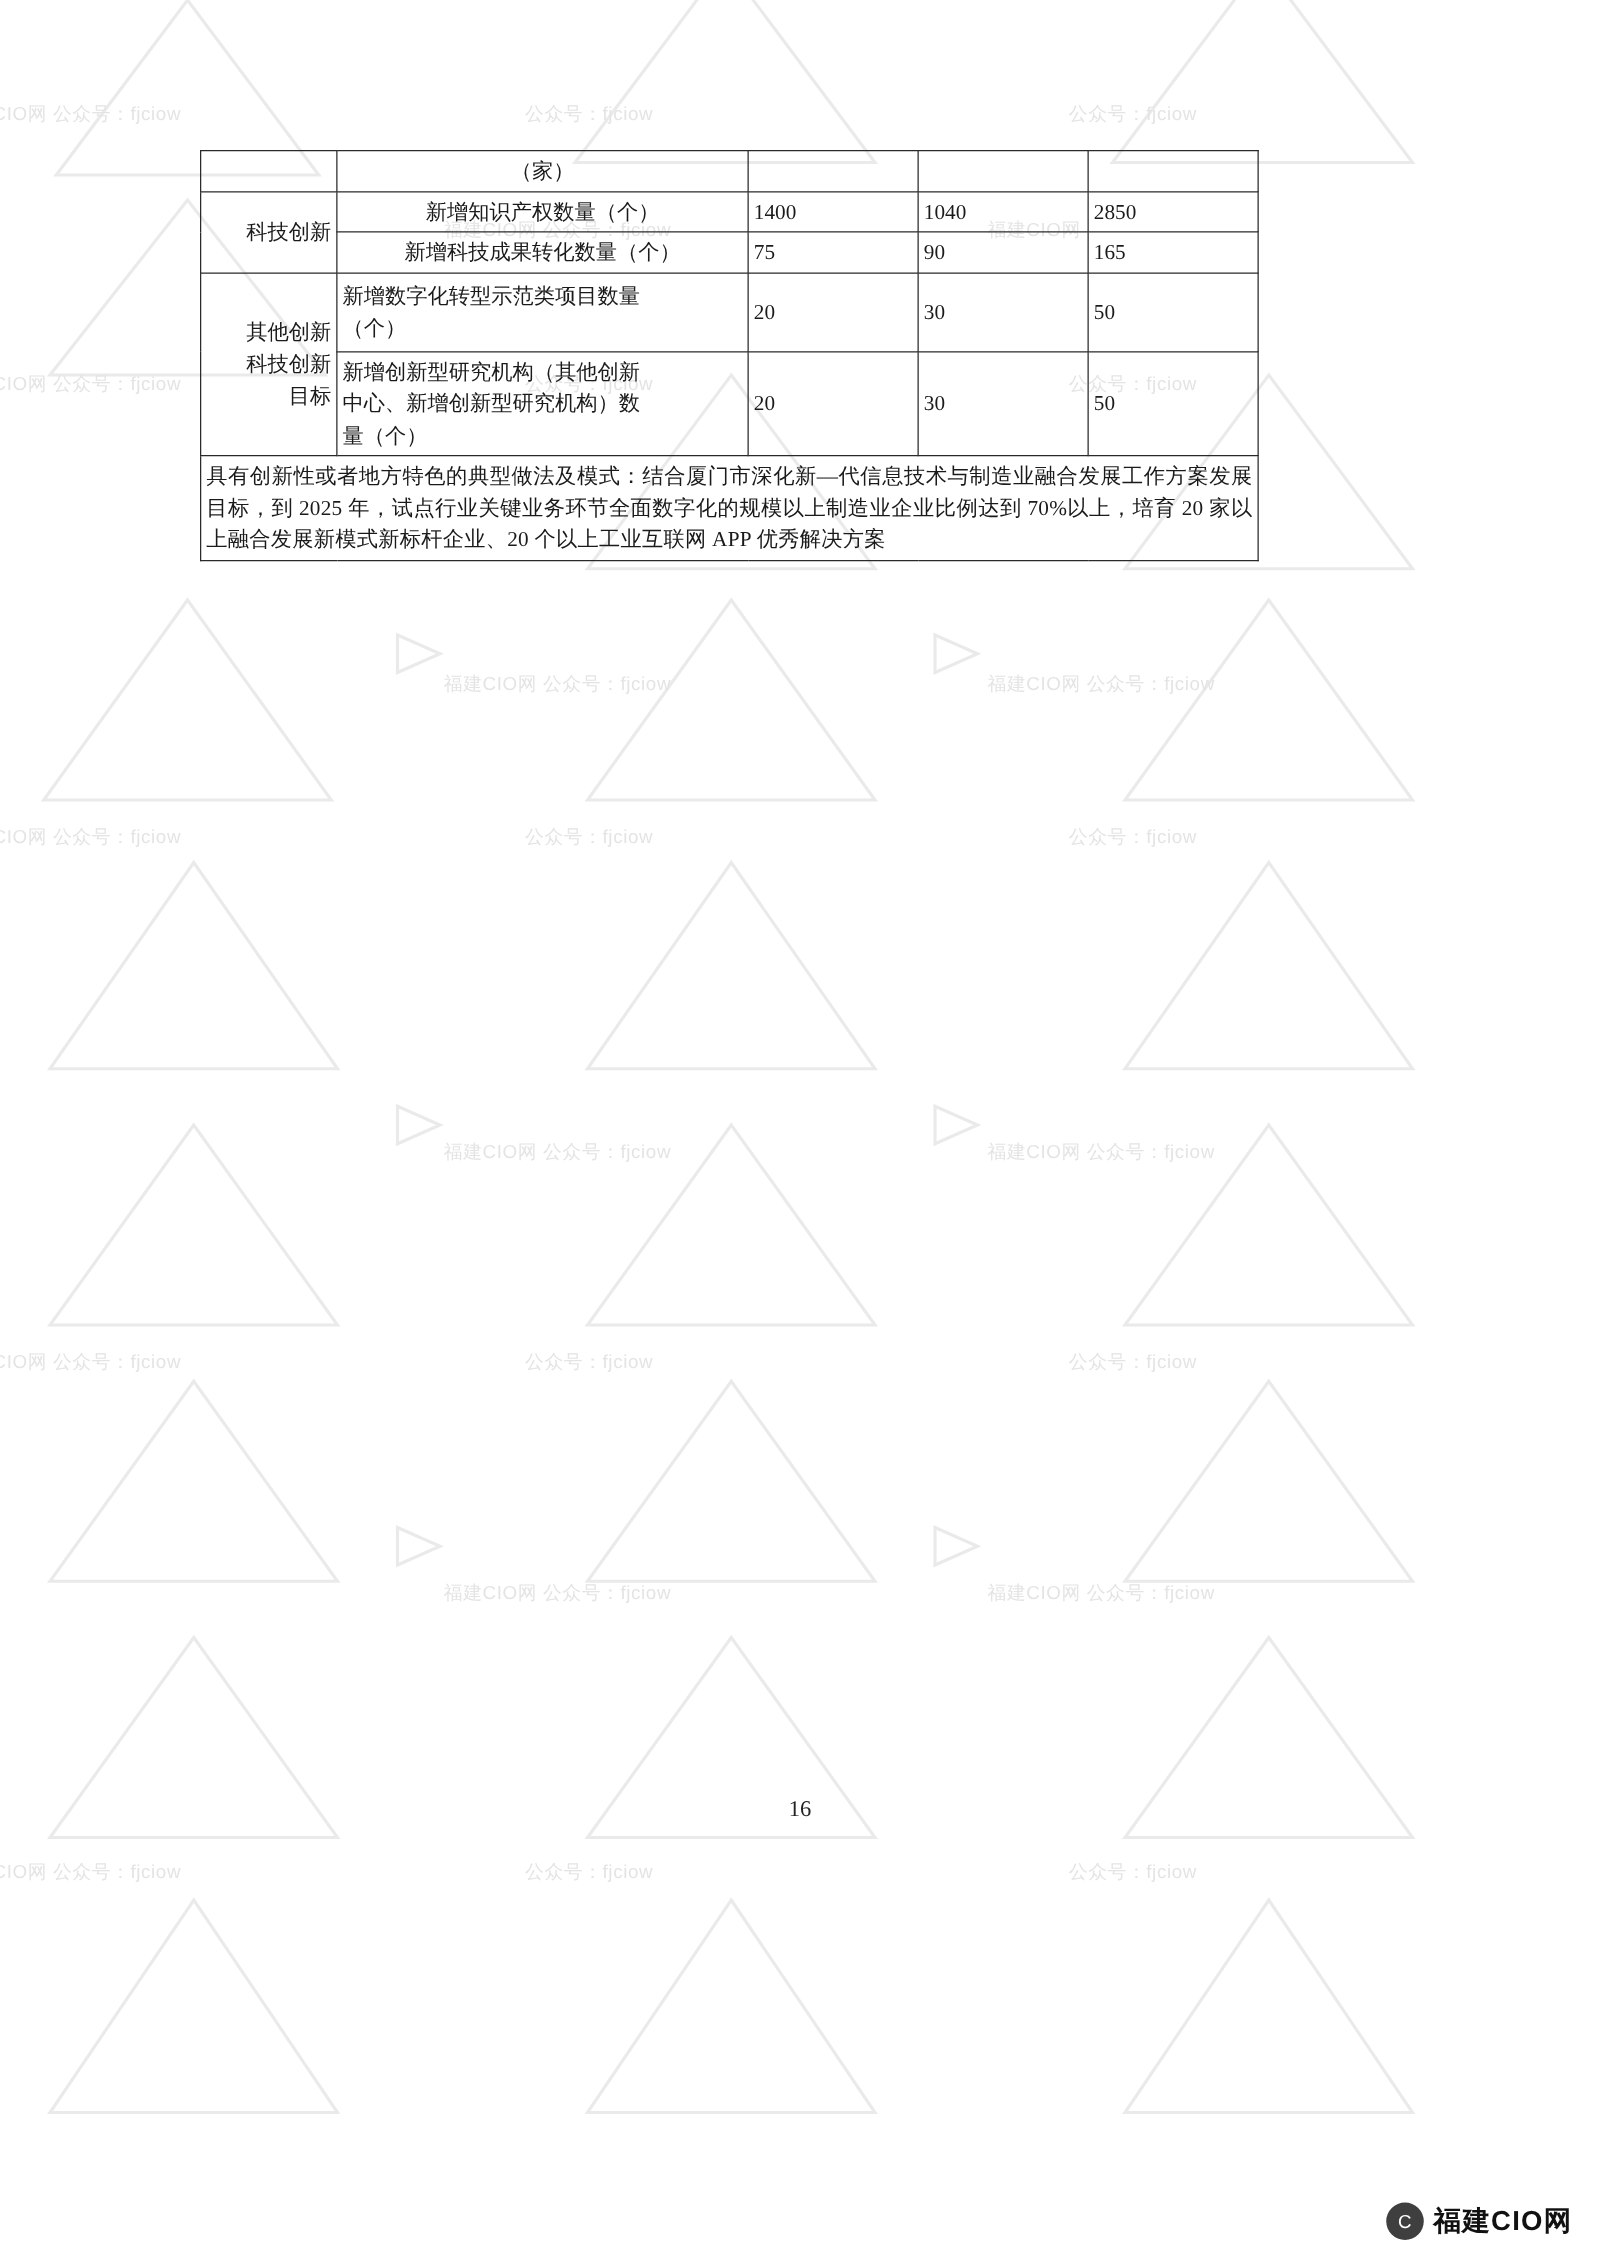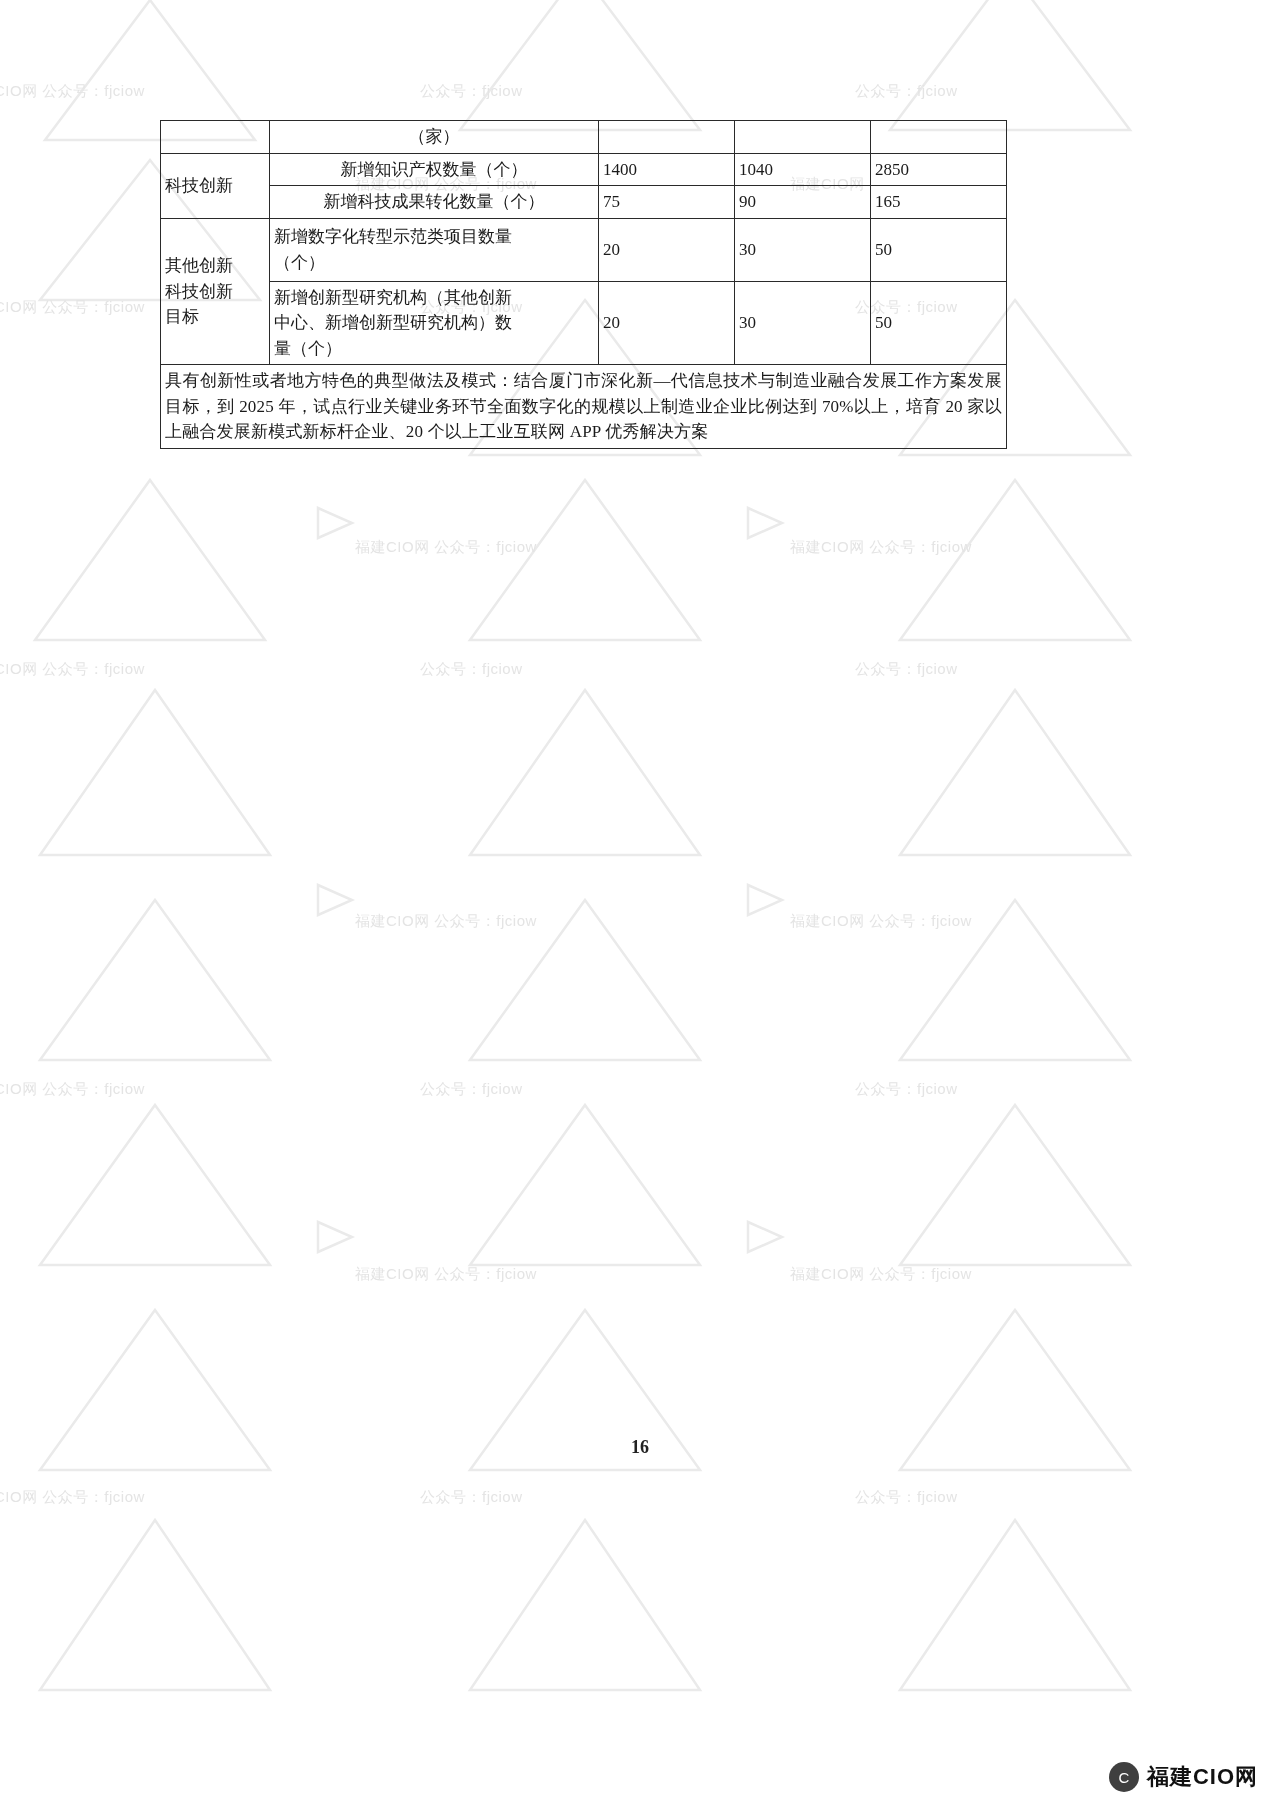--- a/index.html
+++ b/index.html
@@ -49,21 +49,21 @@
   }
   #doc-table td {
     border: 1px solid #2a2a2a;
     padding: 3px 4px;
     font-size: 17px;
     line-height: 1.5;
     vertical-align: middle;
     background: transparent;
   }
   td.cat {
-    text-align: left;
+    text-align: right;
     width: 100px;
     font-family: Liberation Serif, serif;
   }
   td.item {
     text-align: center;
     width: 320px;
   }
   td.num {
     text-align: left;
     width: 127px;
@@ -88,21 +88,20 @@
 
   #page-number {
     position: absolute;
     left: 0;
     right: 0;
     top: 1437px;
     text-align: center;
     font-size: 18px;
     color: #222;
     font-family: "Liberation Serif", serif;
-    font-weight: bold;
   }
 
   
   #footer-badge {
     position: absolute;
     right: 22px;
     bottom: 18px;
     display: flex;
     align-items: center;
     gap: 8px;

